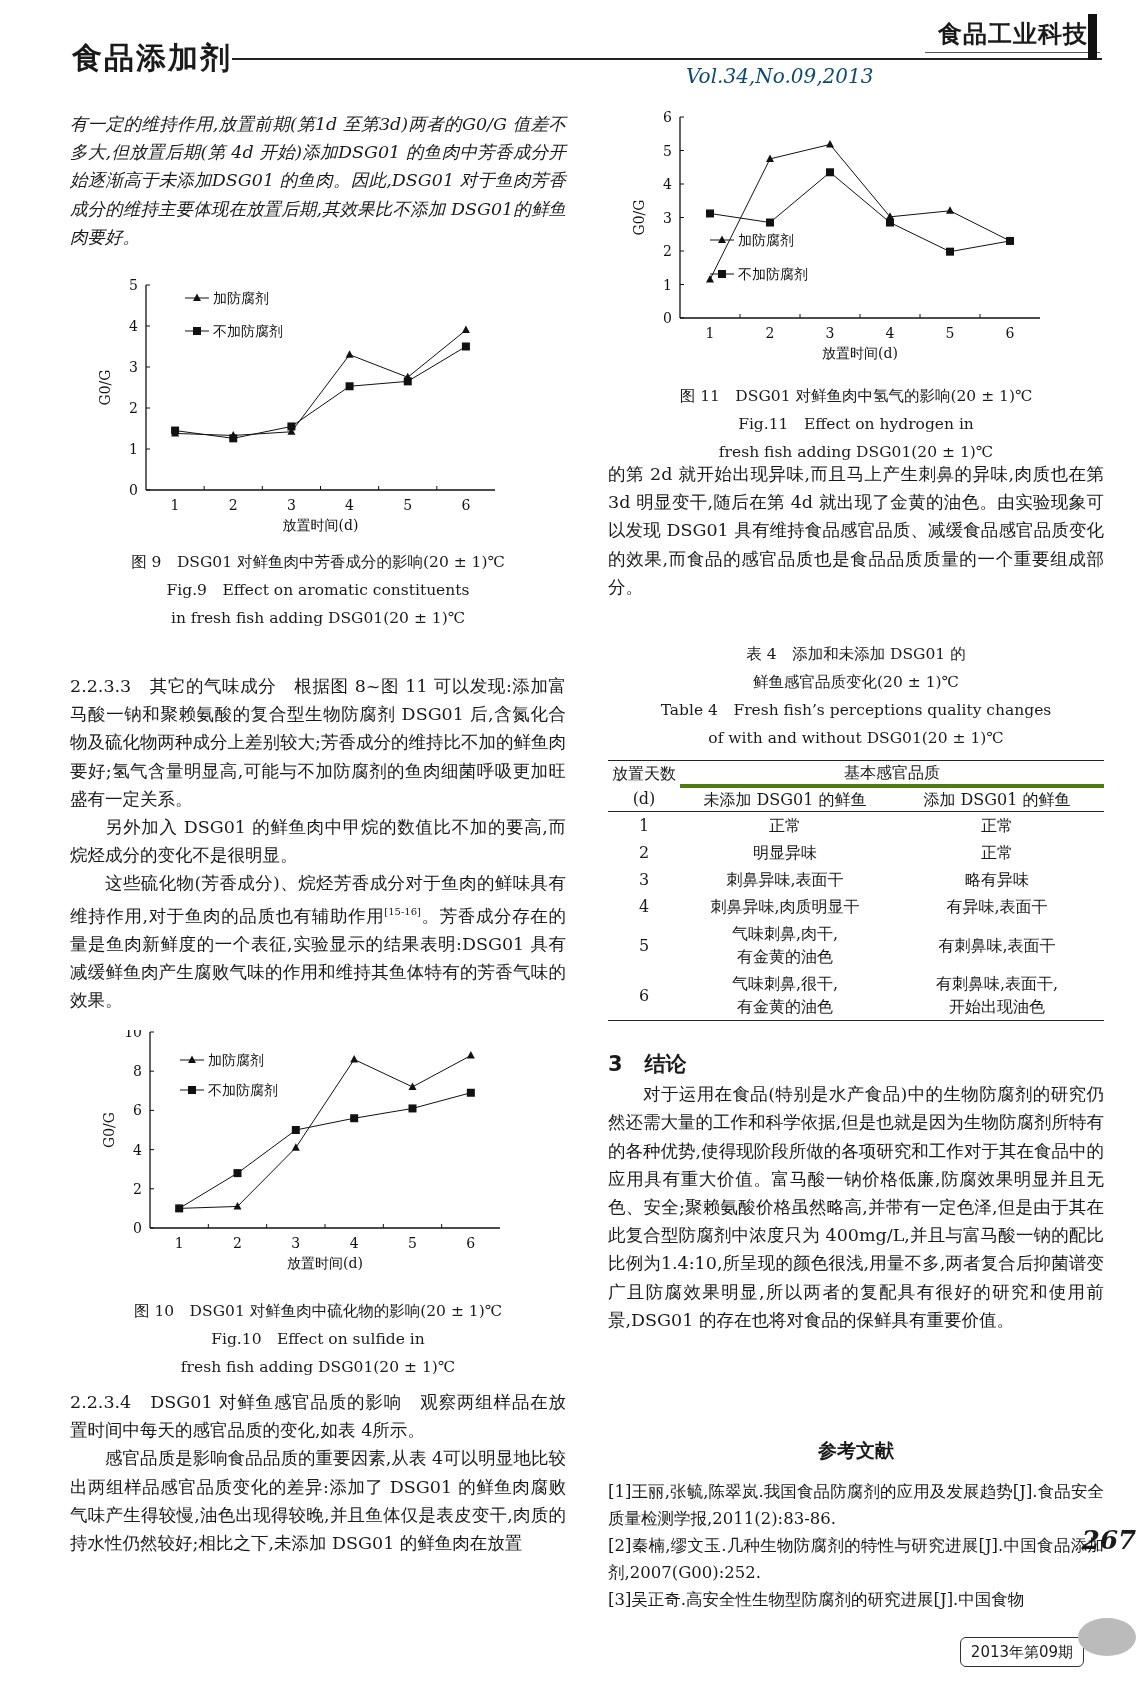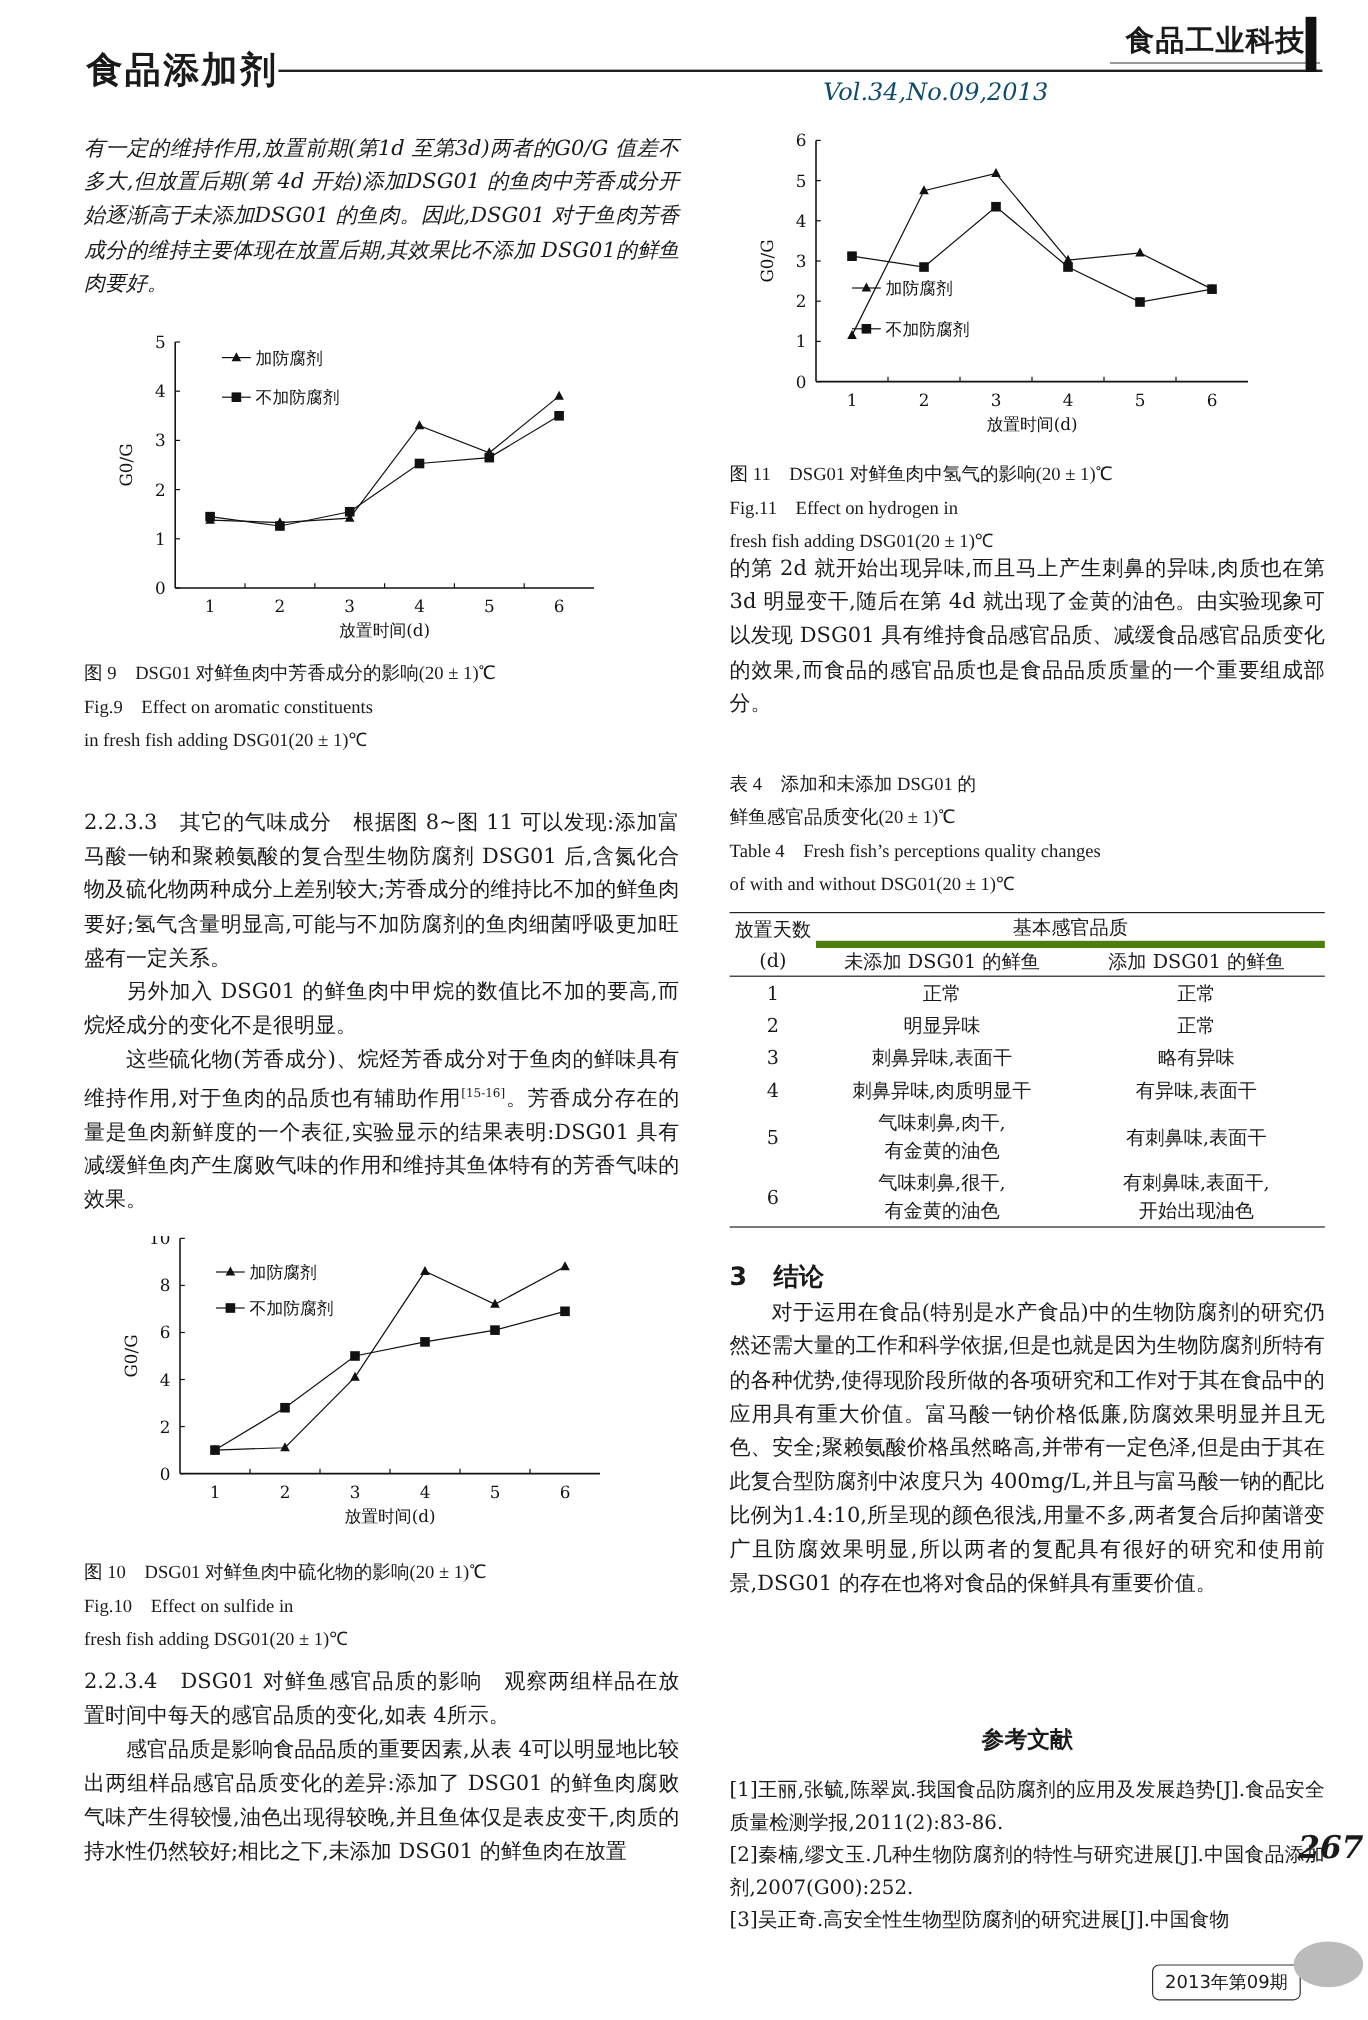--- a/index.html
+++ b/index.html
@@ -9,21 +9,21 @@
   .hdr-left { left:72px; top:38px; font-size:30px; font-weight:bold; letter-spacing:2px; }
   .hdr-rule { left:232px; top:58px; width:870px; height:2px; background:#222; }
   .hdr-right { left:938px; top:18px; font-size:24px; font-weight:bold; letter-spacing:1px; }
   .hdr-right-line { left:925px; top:52px; width:175px; height:1px; background:#555; }
   .hdr-bar { left:1088px; top:14px; width:9px; height:46px; background:#111; }
   .hdr-vol { left:686px; top:64px; font-size:20px; font-style:italic; color:#0c4a6e; }
 
   .col { position:absolute; width:496px; font-size:17.5px; line-height:28.2px; text-align:justify; }
   .col p { margin:0; }
   .indent { text-indent:2em; }
-  .caption { text-align:left; font-size:15.5px; line-height:28px;font-family:Liberation Serif, serif; }
+  .caption { text-align:center; font-size:15.5px; line-height:28px; }
   .chart { position:absolute; }
   .chart svg text { font-family:"DejaVu Serif", "Liberation Serif", serif; }
 
   .tbl { position:absolute; left:608px; top:760px; width:496px; border-collapse:collapse;
          font-size:16px; }
   .tbl td { text-align:center; padding:0; line-height:23px; }
   .h3 { font-family:"DejaVu Sans", "Liberation Sans", sans-serif; font-weight:bold; font-size:21px; }
   .refs { font-size:16.5px; line-height:27px; }
   .footer-box { left:960px; top:1637px; width:122px; height:28px; border:1.5px solid #333; border-radius:6px;
          font-family:"DejaVu Sans", "Liberation Sans", sans-serif; font-size:15px; line-height:28px; text-align:center; }
@@ -239,21 +239,21 @@
   <div>表 4　添加和未添加 DSG01 的</div>
   <div>鲜鱼感官品质变化(20 ± 1)℃</div>
   <div>Table 4　Fresh fish’s perceptions quality changes</div>
   <div>of with and without DSG01(20 ± 1)℃</div>
 </div>
 
 <table class="tbl">
   <tbody>
       <tr style="border-top:1.5px solid #222;">
     <td style="width:72px;">放置天数</td>
-    <td colspan="2" style="border-bottom:6px solid #4d7c0f;">基本感官品质</td>
+    <td colspan="2" style="border-bottom:4px solid #4d7c0f;">基本感官品质</td>
   </tr>
   <tr style="border-bottom:1px solid #222;">
     <td>(d)</td>
     <td style="width:210px;">未添加 DSG01 的鲜鱼</td>
     <td>添加 DSG01 的鲜鱼</td>
   </tr>
   </tbody>
     <tbody id="t4body">
       <tr>
         <td style="white-space: pre-line; padding: 2px 0px;">1</td>

